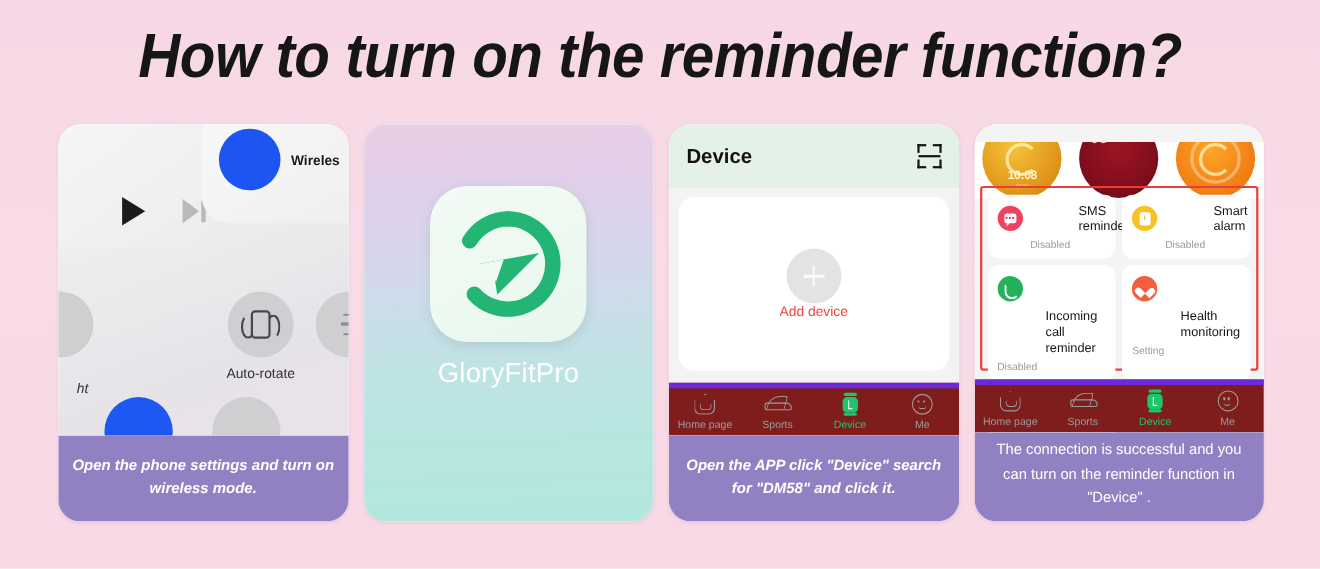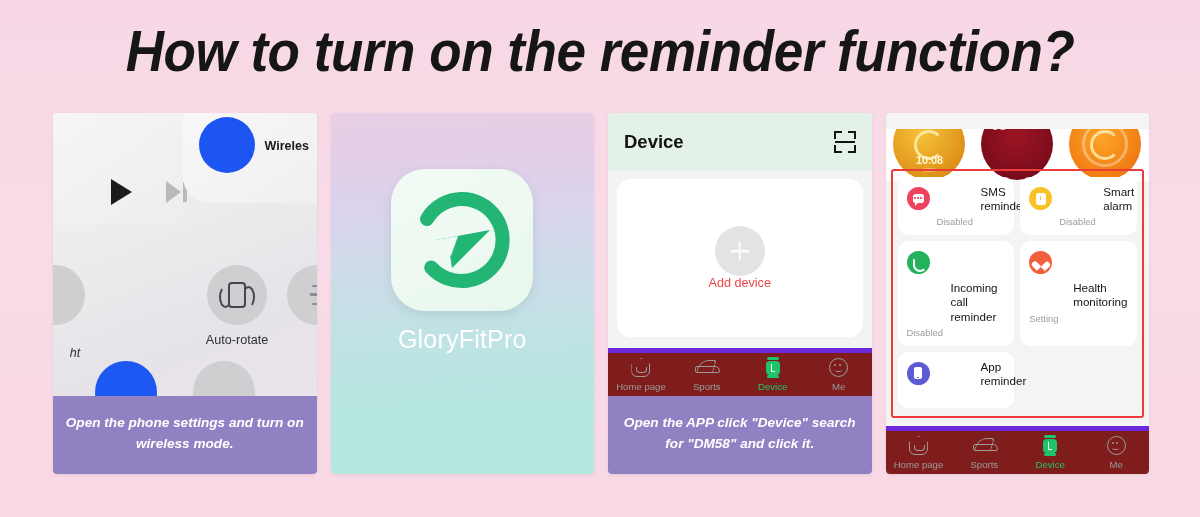--- a/index.html
+++ b/index.html
@@ -43,21 +43,21 @@
     width: 1096px;
     height: 361px;
     display: flex;
     gap: 14px;
   }
 
   .panel {
     position: relative;
     width: 265px;
     height: 361px;
-    border-radius: 4px;
+    border-radius: 20px;
     overflow: hidden;
     background: #ffffff;
     box-shadow: 0 1px 3px rgba(120, 90, 130, 0.13);
     display: flex;
     flex-direction: column;
   }
 
   .screen {
     position: relative;
     flex: 1 1 auto;
@@ -611,16 +611,19 @@
                 <span class="g-face">
                   <i></i>
                   <i></i>
                   <b></b>
                 </span>
               </div>
             <div class="nav-txt">Me</div>
           </div>
         </div>
       </div>
+      <div class="caption light">
+        <span>The connection is successful and you can turn on the reminder function in "Device" .</span>
+      </div>
     </div>
 
   </div>
 </div>
 
 </body></html>

